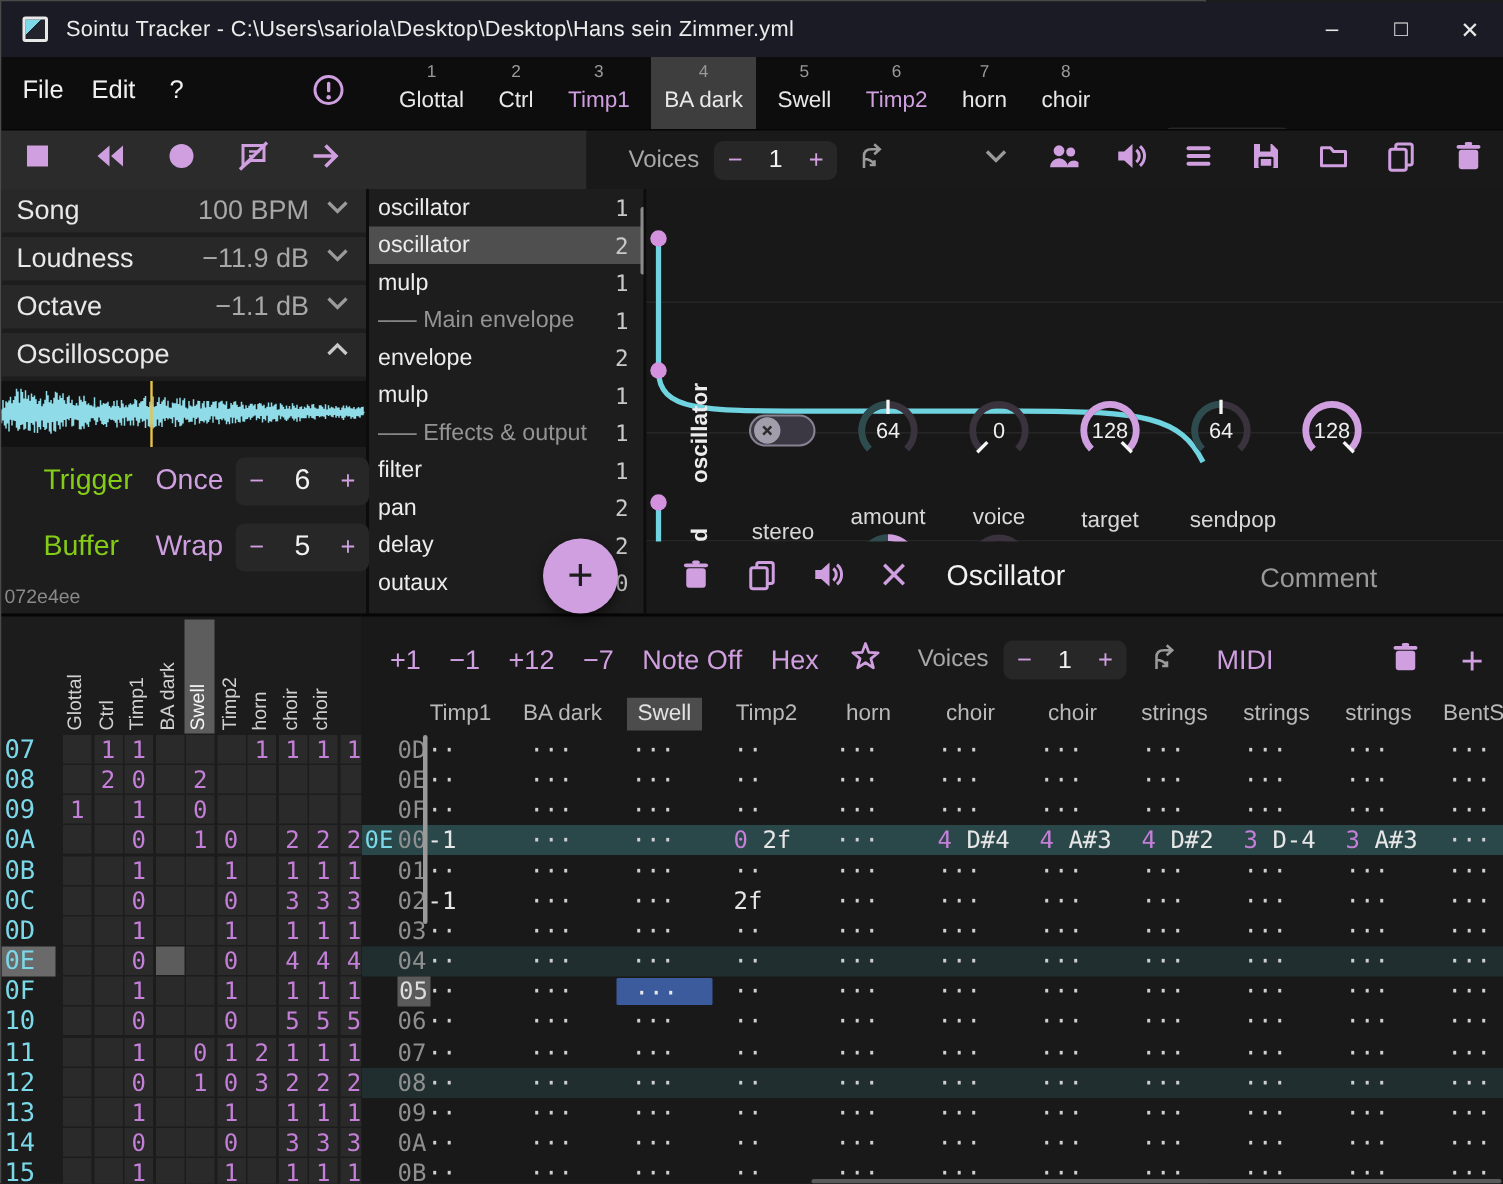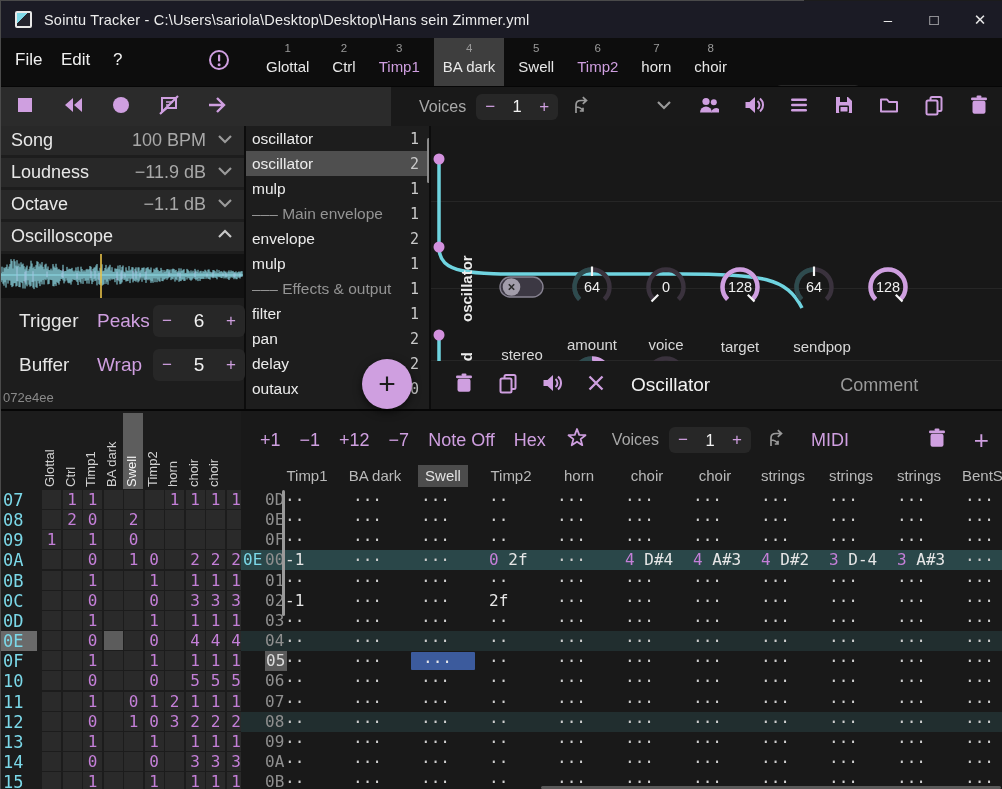--- a/index.html
+++ b/index.html
@@ -50,21 +50,21 @@
   
   #song-panel { position:absolute; left:0; top:125px; width:245px; height:283px; background:#1d1d1d;
     border-right:2px solid #0c0c0c; }
   .sp-row { position:relative; height:29px; background:#282828; margin-bottom:3px;
     display:flex; align-items:center; }
   .sp-label { color:#e8e8e8; font-size:18px; margin-left:10px; }
   .sp-value { color:#a8a8a8; font-size:18px; margin-left:auto; margin-right:8px; }
   .sp-chev { margin-right:8px; }
   #scope { position:relative; width:243px; height:44px; background:#121212; }
   .tb-row { position:absolute; left:0; width:245px; height:38px; display:flex; align-items:center; }
-  .tb-label { color:#e5e5e5; font-size:19px; margin-left:18px; width:78px; }
+  .tb-label { color:#84cc16; font-size:19px; margin-left:28px; width:78px; }
   .tb-mode { color:#cf9fe0; font-size:19px; width:56px; }
   .tb-stepper { width:92px; height:32px; font-size:19px; }
   .tb-stepper .st-val { font-size:19px; }
   #version { position:absolute; left:2px; top:264px; color:#8a8a8a; font-size:13px; }
 
   
   #unit-list { position:absolute; left:245px; top:125px; width:185px; height:283px; background:#1d1d1d;
     border-right:2px solid #0c0c0c; overflow:hidden; }
   .unit-item { height:25px; display:flex; align-items:center; padding:0 10px 0 6px; }
   .unit-item.selected { background:#4f4f4f; }
@@ -317,21 +317,21 @@
         </div>
       </div>
     <div id="scope"><svg width="243" height="44" viewBox="0 0 243 44">
       <path d="M0,21 H242" stroke="#8fdce8" stroke-width="1"></path>
       <path d="M16,12.8L16,27.0M24,17.9L24,28.5M25,16.8L25,26.3M32,17.2L32,27.9M46,17.5L46,23.0M61,18.8L61,23.1M62,15.4L62,24.0M76,18.7L76,24.8M90,16.5L90,24.0M94,16.8L94,24.3M98,19.0L98,26.1M116,17.6L116,26.3M120,18.4L120,25.8M121,16.5L121,25.1M124,19.5L124,23.5M132,16.8L132,25.0M135,16.8L135,24.7M139,19.0L139,23.5M145,17.3L145,25.4M168,18.4L168,22.4M177,18.9L177,22.2M179,19.0L179,24.2M194,17.6L194,23.2M206,19.5L206,22.4M212,18.3L212,22.8M222,19.6L222,21.9M225,19.2L225,22.9M233,19.4L233,23.3M234,19.5L234,22.7M239,19.5L239,22.9" stroke="#d981c9" stroke-width="1"></path>
       <path d="M0,18.9L0,28.1M1,12.7L1,26.3M2,17.8L2,29.7M3,13.5L3,31.7M4,14.3L4,28.3M5,13.0L5,33.6M6,10.5L6,25.9M7,14.8L7,29.6M8,12.6L8,26.3M9,10.1L9,26.7M10,5.2L10,31.2M11,7.0L11,33.1M12,14.5L12,32.2M13,5.2L13,29.3M14,7.3L14,29.0M15,11.6L15,32.5M16,6.2L16,31.9M17,11.8L17,27.4M18,9.5L18,33.0M19,13.1L19,33.2M20,8.3L20,28.0M21,10.6L21,29.1M22,9.6L22,34.5M23,12.2L23,27.0M24,15.3L24,34.6M25,13.3L25,30.6M26,11.6L26,32.3M27,16.9L27,26.3M28,15.2L28,30.7M29,12.5L29,32.6M30,6.7L30,31.9M31,9.5L31,27.9M32,14.1L32,33.6M33,12.7L33,35.1M34,15.0L34,27.3M35,11.2L35,33.2M36,7.2L36,33.8M37,7.9L37,26.9M38,12.5L38,29.5M39,9.6L39,32.1M40,11.3L40,27.7M41,8.1L41,30.4M42,12.8L42,26.0M43,15.2L43,30.5M44,10.6L44,25.3M45,9.7L45,26.2M46,14.6L46,24.7M47,12.5L47,30.3M48,16.0L48,29.9M49,16.3L49,25.7M50,14.6L50,25.9M51,16.4L51,26.2M52,10.1L52,32.1M53,12.5L53,32.3M54,13.9L54,30.1M55,9.8L55,31.9M56,13.4L56,27.9M57,15.6L57,29.0M58,14.9L58,30.6M59,16.1L59,27.1M60,16.2L60,24.9M61,17.0L61,24.9M62,10.8L62,26.4M63,17.6L63,29.4M64,17.0L64,27.4M65,17.1L65,24.3M66,12.9L66,26.5M67,15.8L67,28.7M68,14.7L68,29.3M69,15.2L69,28.7M70,14.9L70,30.6M71,13.9L71,27.5M72,16.6L72,25.2M73,17.7L73,26.0M74,16.5L74,25.8M75,13.4L75,26.5M76,16.9L76,27.9M77,12.8L77,31.0M78,16.7L78,25.9M79,17.8L79,27.9M80,12.7L80,29.6M81,15.0L81,24.9M82,17.5L82,29.9M83,16.2L83,24.3M84,17.5L84,26.9M85,15.6L85,26.5M86,14.9L86,29.6M87,15.8L87,26.3M88,15.2L88,29.7M89,12.0L89,24.3M90,12.8L90,26.5M91,17.4L91,30.1M92,14.9L92,27.8M93,13.6L93,25.2M94,13.3L94,27.1M95,11.4L95,26.5M96,10.0L96,31.4M97,16.6L97,25.5M98,17.3L98,30.2M99,13.8L99,30.9M100,15.7L100,28.9M101,10.3L101,31.7M102,17.2L102,30.9M103,16.6L103,30.2M104,14.0L104,25.7M105,10.9L105,29.9M106,15.3L106,27.7M107,13.6L107,30.7M108,12.5L108,25.1M109,10.8L109,26.6M110,16.5L110,24.6M111,13.2L111,25.7M112,17.7L112,24.9M113,17.9L113,25.3M114,14.4L114,28.2M115,14.8L115,24.1M116,14.8L116,30.6M117,11.6L117,26.0M118,15.3L118,27.3M119,11.1L119,30.2M120,16.3L120,29.7M121,12.9L121,28.4M122,11.5L122,24.5M123,17.6L123,25.9M124,18.3L124,25.6M125,13.3L125,27.5M126,16.3L126,27.1M127,17.0L127,27.1M128,12.1L128,24.5M129,16.6L129,29.1M130,15.6L130,25.3M131,13.1L131,24.3M132,13.4L132,28.4M133,18.4L133,26.7M134,14.8L134,26.8M135,13.3L135,27.7M136,17.6L136,26.3M137,13.4L137,28.4M138,13.4L138,27.3M139,17.3L139,25.6M140,15.8L140,23.5M141,13.8L141,27.8M142,13.9L142,23.6M143,13.4L143,25.7M144,18.1L144,25.9M145,14.3L145,28.9M146,13.7L146,25.3M147,13.2L147,26.2M148,15.2L148,25.0M149,15.9L149,26.4M150,13.5L150,28.9M151,18.7L151,27.2M152,18.3L152,28.8M153,14.7L153,24.4M154,15.8L154,28.2M155,13.8L155,24.5M156,13.5L156,28.2M157,15.9L157,25.6M158,17.4L158,27.3M159,17.0L159,27.7M160,13.9L160,23.7M161,15.9L161,27.0M162,18.5L162,27.2M163,16.1L163,25.5M164,18.0L164,25.3M165,16.5L165,24.1M166,15.1L166,25.8M167,15.1L167,24.5M168,16.3L168,23.6M169,15.5L169,23.0M170,18.9L170,26.1M171,15.3L171,24.7M172,14.6L172,25.3M173,15.0L173,23.3M174,16.5L174,27.6M175,15.9L175,25.4M176,18.2L176,26.3M177,17.2L177,23.2M178,14.3L178,27.8M179,17.4L179,26.8M180,14.4L180,27.1M181,16.9L181,25.6M182,15.8L182,25.4M183,15.2L183,27.0M184,19.2L184,26.8M185,18.8L185,23.0M186,14.9L186,25.5M187,15.8L187,23.7M188,17.1L188,24.4M189,18.6L189,25.8M190,16.4L190,26.7M191,18.4L191,25.7M192,16.7L192,24.5M193,18.8L193,23.5M194,14.9L194,25.0M195,16.5L195,26.3M196,17.9L196,25.2M197,15.8L197,27.1M198,18.6L198,24.2M199,17.3L199,26.9M200,16.8L200,24.9M201,18.6L201,24.8M202,17.1L202,24.8M203,17.8L203,24.9M204,15.7L204,22.9M205,16.7L205,24.8M206,18.2L206,23.5M207,15.7L207,24.7M208,15.4L208,25.0M209,17.6L209,25.6M210,18.3L210,23.3M211,18.5L211,23.4M212,16.1L212,24.2M213,16.2L213,23.6M214,17.1L214,23.5M215,18.5L215,23.9M216,15.5L216,25.3M217,19.0L217,22.7M218,16.1L218,23.3M219,18.1L219,22.9M220,17.1L220,23.9M221,17.6L221,24.1M222,18.4L222,22.6M223,16.7L223,24.5M224,17.7L224,23.4M225,17.6L225,24.5M226,19.3L226,23.2M227,17.7L227,24.9M228,16.4L228,26.0M229,18.1L229,24.4M230,16.4L230,23.1M231,17.5L231,23.6M232,16.9L232,23.5M233,18.1L233,25.2M234,18.3L234,24.1M235,17.4L235,25.2M236,18.8L236,25.2M237,18.1L237,23.4M238,17.4L238,23.7M239,18.2L239,24.5M240,17.3L240,22.8M241,17.2L241,22.8" stroke="#8fdce8" stroke-width="1"></path>
       <path d="M100,0 V44" stroke="#e8c24a" stroke-width="1.6"></path>
     </svg></div>
     <div class="tb-row" style="top:176px">
       <span class="tb-label">Trigger</span>
-      <span class="tb-mode">Peaks</span>
+      <span class="tb-mode">Once</span>
       <div class="stepper tb-stepper">
         <span class="st-minus">−</span>
         <span class="st-val">6</span>
         <span class="st-plus">+</span>
       </div>
     </div>
     <div class="tb-row" style="top:220px">
       <span class="tb-label">Buffer</span>
       <span class="tb-mode">Wrap</span>
       <div class="stepper tb-stepper">

